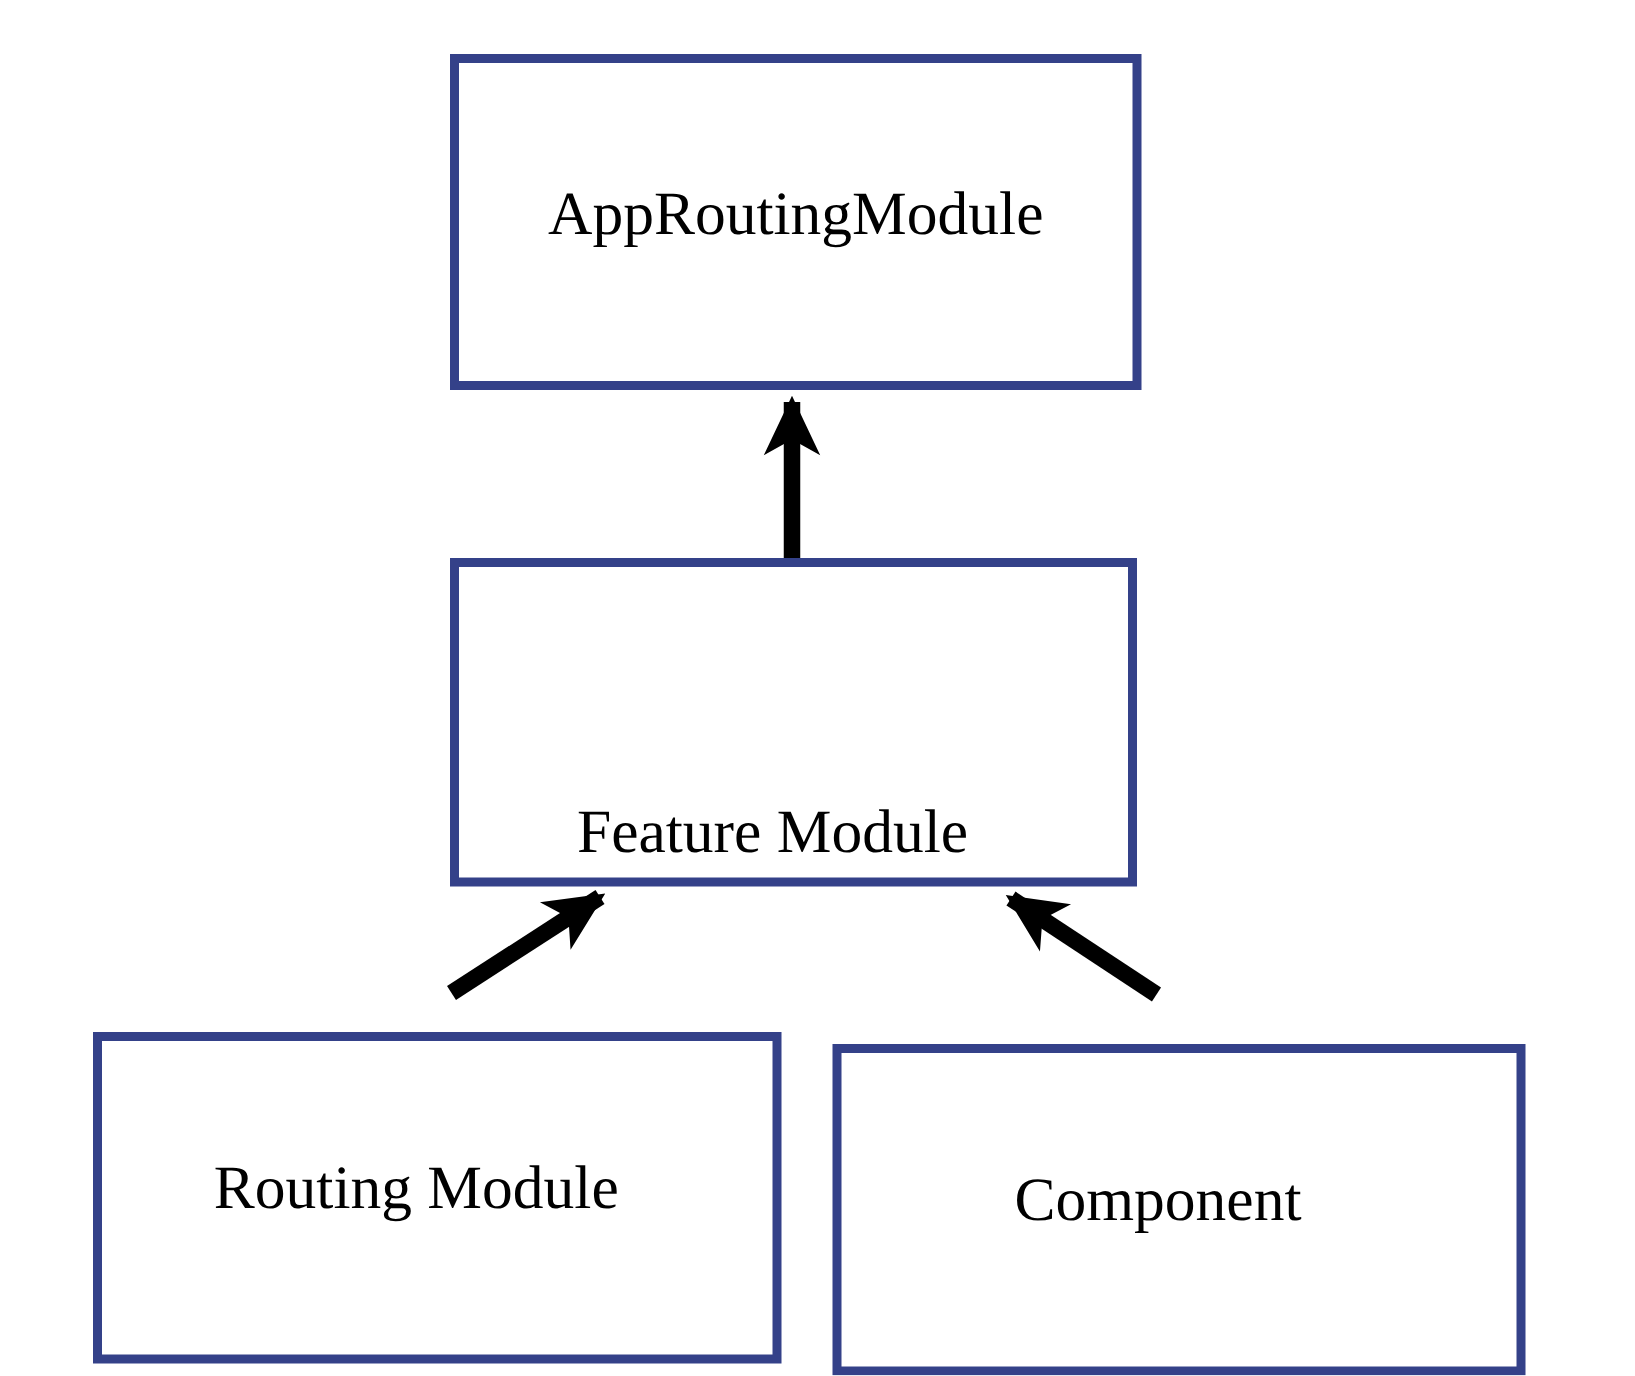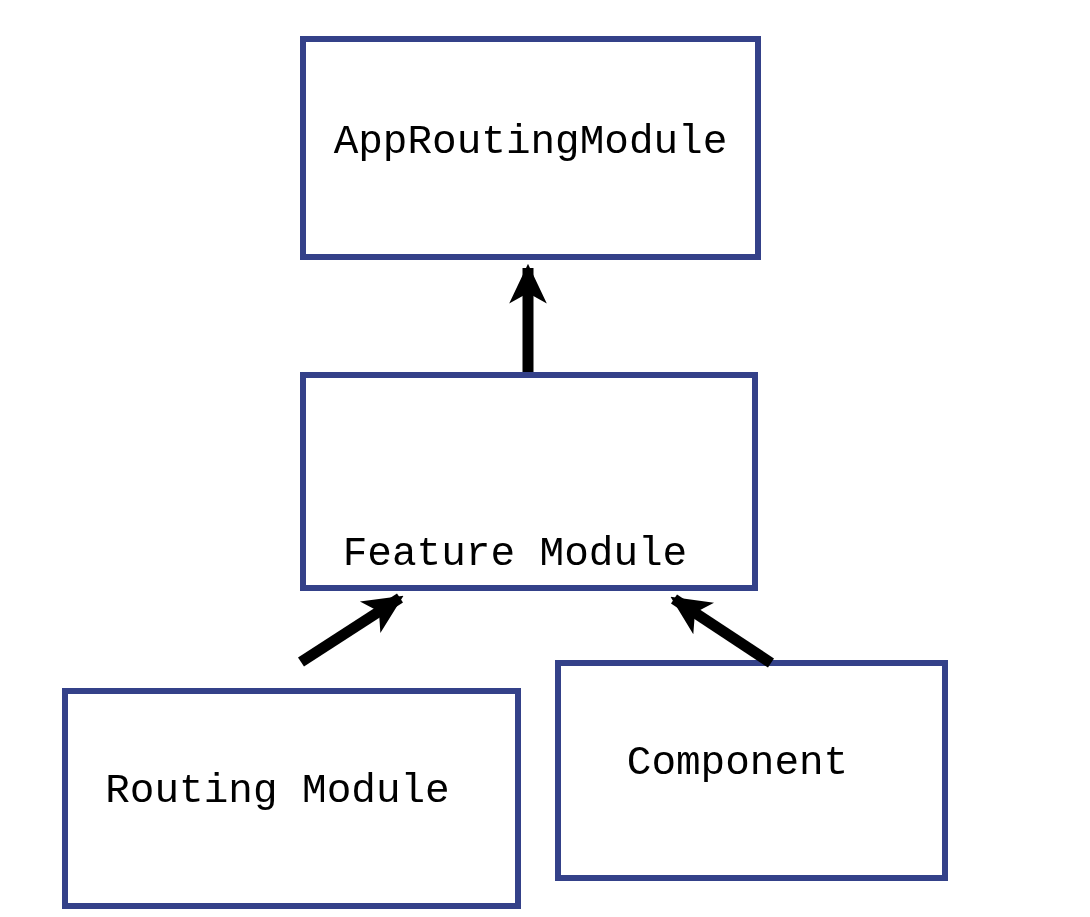--- a/index.html
+++ b/index.html
@@ -12,21 +12,21 @@
   html, body {
     margin: 0;
     padding: 0;
     background: var(--background);
   }
   .canvas {
     position: relative;
     width: 1090px;
     height: 917px;
     background: var(--background);
-    font-family: Liberation Mono, monospace;
+    font-family: Liberation Serif, serif;
     overflow: hidden;
   }
   .node {
     position: absolute;
     background: var(--background);
     border: 6px solid var(--box-border);
     display: flex;
     align-items: center;
     justify-content: center;
   }
@@ -36,21 +36,21 @@
     line-height: 1.15;
     white-space: nowrap;
     transform: translate(0, -5px);
   }
   .node.nudge .label {
     transform: translate(-14px, -7px);
   }
   #node-app-routing-module { left: 300px; top: 36px;  width: 461px; height: 224px; }
   #node-feature-module     { left: 300px; top: 372px; width: 458px; height: 219px; align-items: flex-end; }
   #node-routing-module     { left: 62px;  top: 688px; width: 459px; height: 221px; }
-  #node-component          { left: 555px; top: 660px; width: 393px; height: 221px; }
+  #node-component          { left: 555px; top: 696px; width: 462px; height: 221px; }
 
   .edges-layer {
     position: absolute;
     left: 0;
     top: 0;
     width: 1090px;
     height: 917px;
     pointer-events: none;
   }
   .edge-line {

